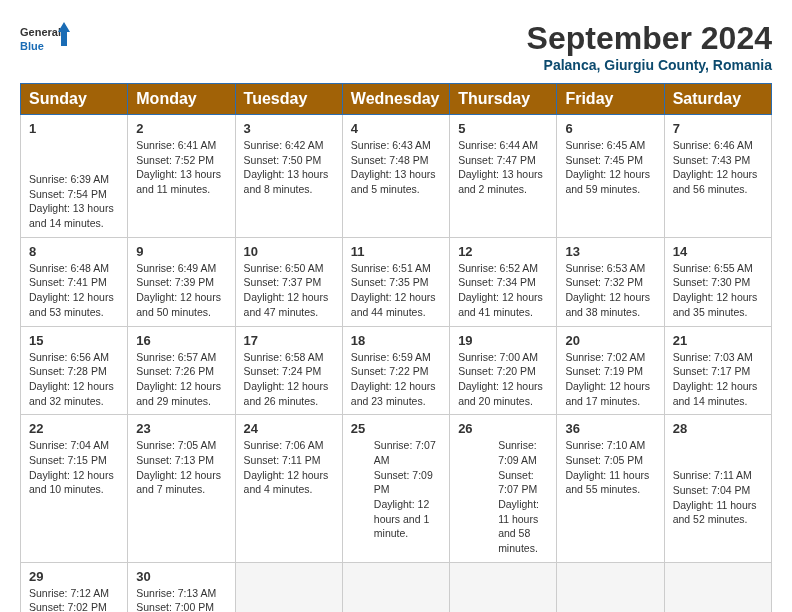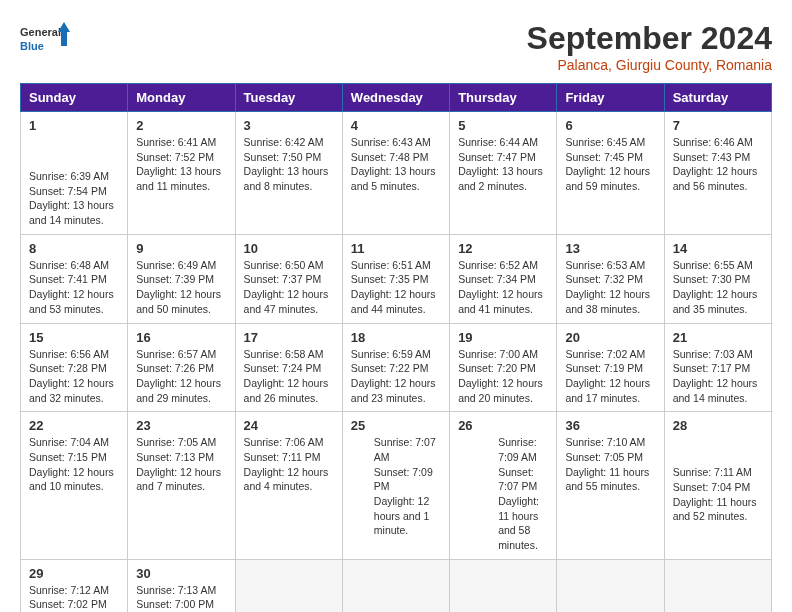--- a/index.html
+++ b/index.html
@@ -24,33 +24,34 @@
     .title-block {
       text-align: right;
     }
     .month-title {
       font-size: 32px;
       font-weight: bold;
       color: #333;
     }
     .subtitle {
       font-size: 14px;
-      color: #c2410c;
+      color: #0c4a6e;
+      font-weight: bold;
     }
     table {
       width: 100%;
       border-collapse: collapse;
       table-layout: fixed;
     }
     th {
-      background-color: #4c1d95;
+      background-color: #a16207;
       color: #fff;
       text-align: left;
       padding: 6px 8px;
-      font-size: 13px;
+      font-size: 16px;
       font-weight: bold;
       border: 1px solid #2b6cb0;
     }
     td {
       vertical-align: top;
       padding: 6px 8px;
       border: 1px solid #ccc;
       font-size: 10.5px;
       color: #333;
       background: #fff;

